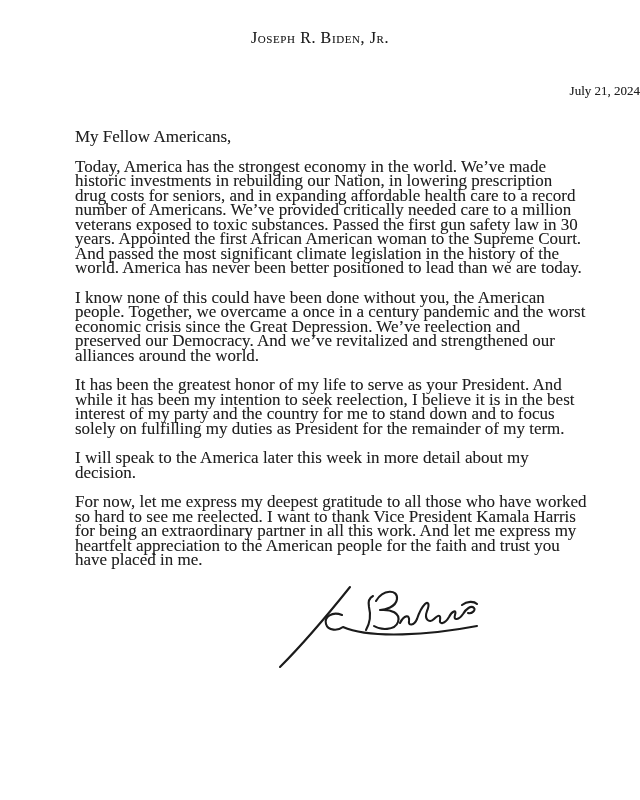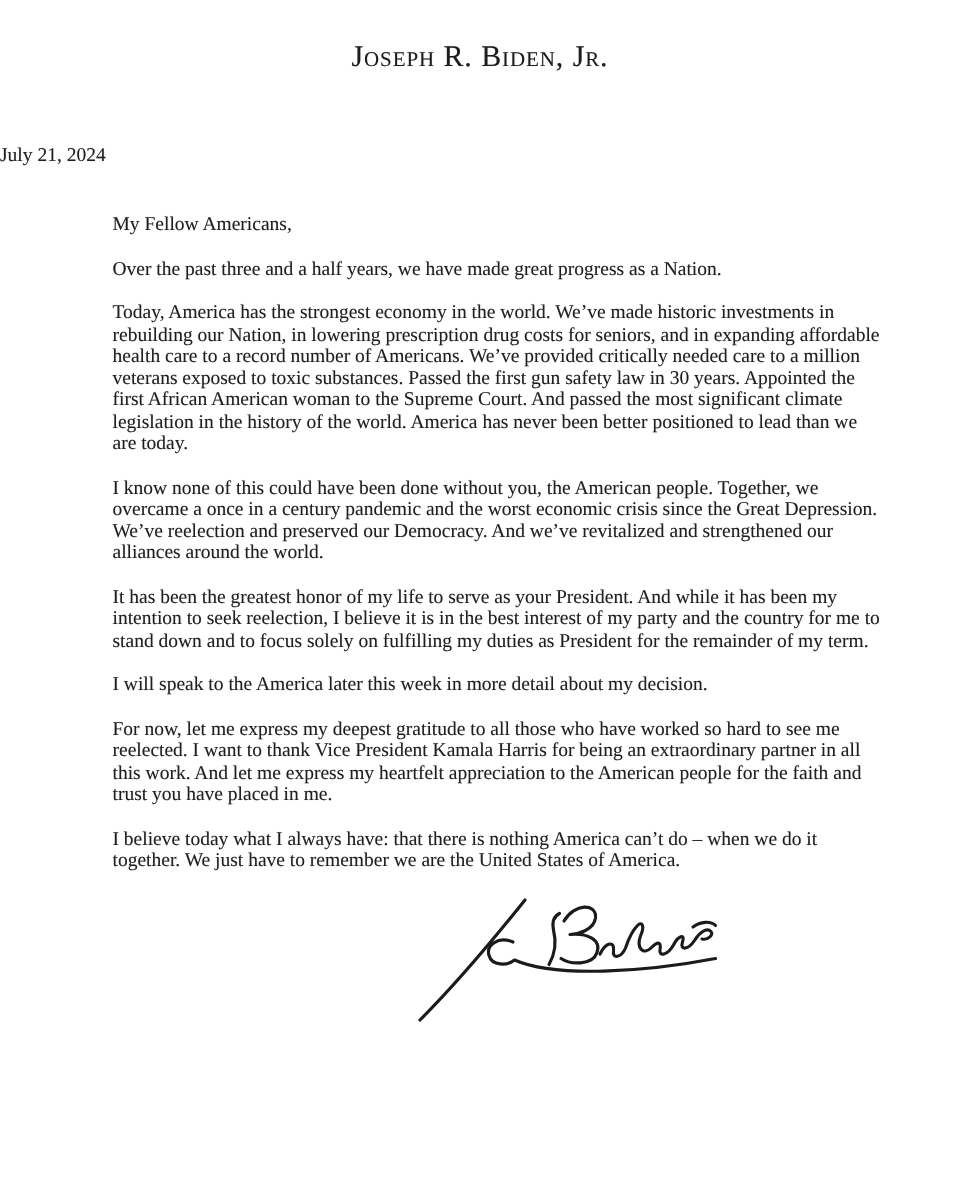--- a/index.html
+++ b/index.html
@@ -13,36 +13,36 @@
     height: 800px;
     background: #ffffff;
     overflow: hidden;
     font-family: "Liberation Serif", "DejaVu Serif", serif;
     color: #1f1f1f;
     text-shadow: 0 0 0.6px rgba(40,40,40,0.35);
   }
   .letterhead {
     padding-top: 29px;
     text-align: center;
-    font-size: 20px;
+    font-size: 16px;
     line-height: 18px;
     font-variant: small-caps;
     letter-spacing: 0.6px;
     color: #1c1c1c;
   }
   .date {
-    margin-top: 48px;
-    text-align: left;
+    margin-top: 36px;
+    text-align: right;
     font-size: 13px;
     line-height: 15px;
   }
   .body {
     margin: 32px 0 0 75px;
     width: 512px;
-    font-size: 13px;
+    font-size: 17px;
     line-height: 14.5px;
     text-align: left;
   }
   .body p {
     margin: 0 0 15px 0;
   }
   .sig-wrap {
     margin: 0 0 0 195px;
     width: 220px;
     height: 95px;
@@ -66,33 +66,31 @@
 <div class="page">
 
   <header class="letterhead">Joseph R. Biden, Jr.</header>
 
   <div class="date">July 21, 2024</div>
 
   <main class="body">
 
     <p>My Fellow Americans,</p>
 
-    <p>Over the past three and a half years, we have made great progress as a Nation.</p>
 
     <p>Today, America has the strongest economy in the world. We’ve made historic investments in rebuilding our Nation, in lowering prescription drug costs for seniors, and in expanding affordable health care to a record number of Americans. We’ve provided critically needed care to a million veterans exposed to toxic substances. Passed the first gun safety law in 30 years. Appointed the first African American woman to the Supreme Court. And passed the most significant climate legislation in the history of the world. America has never been better positioned to lead than we are today.</p>
 
     <p>I know none of this could have been done without you, the American people. Together, we overcame a once in a century pandemic and the worst economic crisis since the Great Depression. We’ve reelection and preserved our Democracy. And we’ve revitalized and strengthened our alliances around the world.</p>
 
     <p>It has been the greatest honor of my life to serve as your President. And while it has been my intention to seek reelection, I believe it is in the best interest of my party and the country for me to stand down and to focus solely on fulfilling my duties as President for the remainder of my term.</p>
 
     <p>I will speak to the America later this week in more detail about my decision.</p>
 
     <p>For now, let me express my deepest gratitude to all those who have worked so hard to see me reelected. I want to thank Vice President Kamala Harris for being an extraordinary partner in all this work. And let me express my heartfelt appreciation to the American people for the faith and trust you have placed in me.</p>
 
-    <p>I believe today what I always have: that there is nothing America can’t do – when we do it together. We just have to remember we are the United States of America.</p>
 
     <div class="sig-wrap">
       <svg viewBox="0 0 220 95" xmlns="http://www.w3.org/2000/svg">
         <title>Joe Biden</title>
 
         <path class="sig-stroke" d="M 10 84 C 30 64 56 34 80 4"></path>
 
         <path class="sig-stroke" d="M 72 32 C 62 28 54 34 56 41 C 58 48 68 48 73 44 C 100 56 160 52 207 43"></path>
 
         <path class="sig-stroke" d="M 103 13 C 99 15 98 19 99 24 C 101 32 100 40 96 47"></path>

